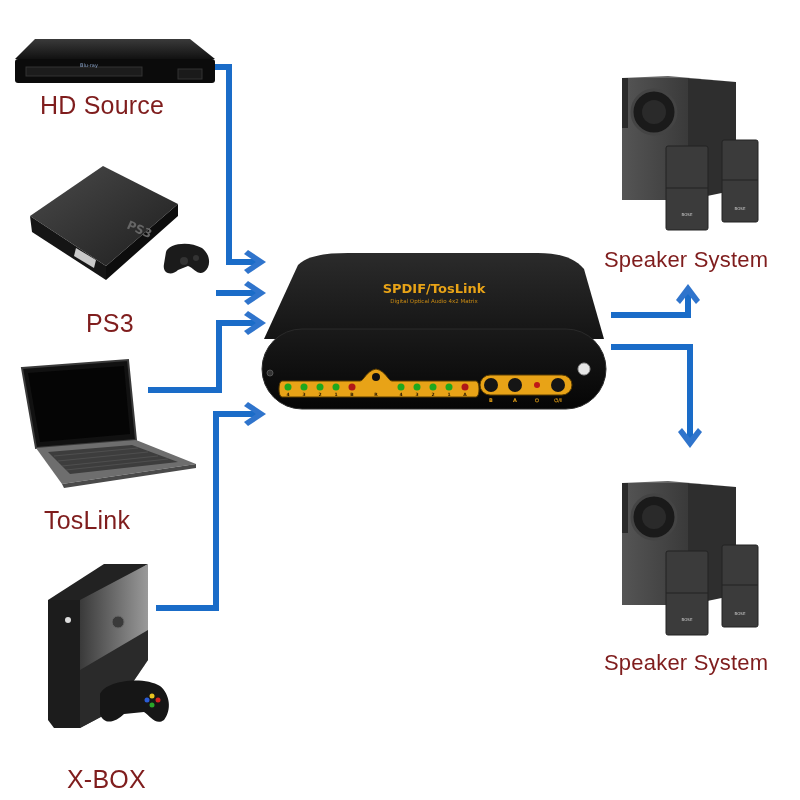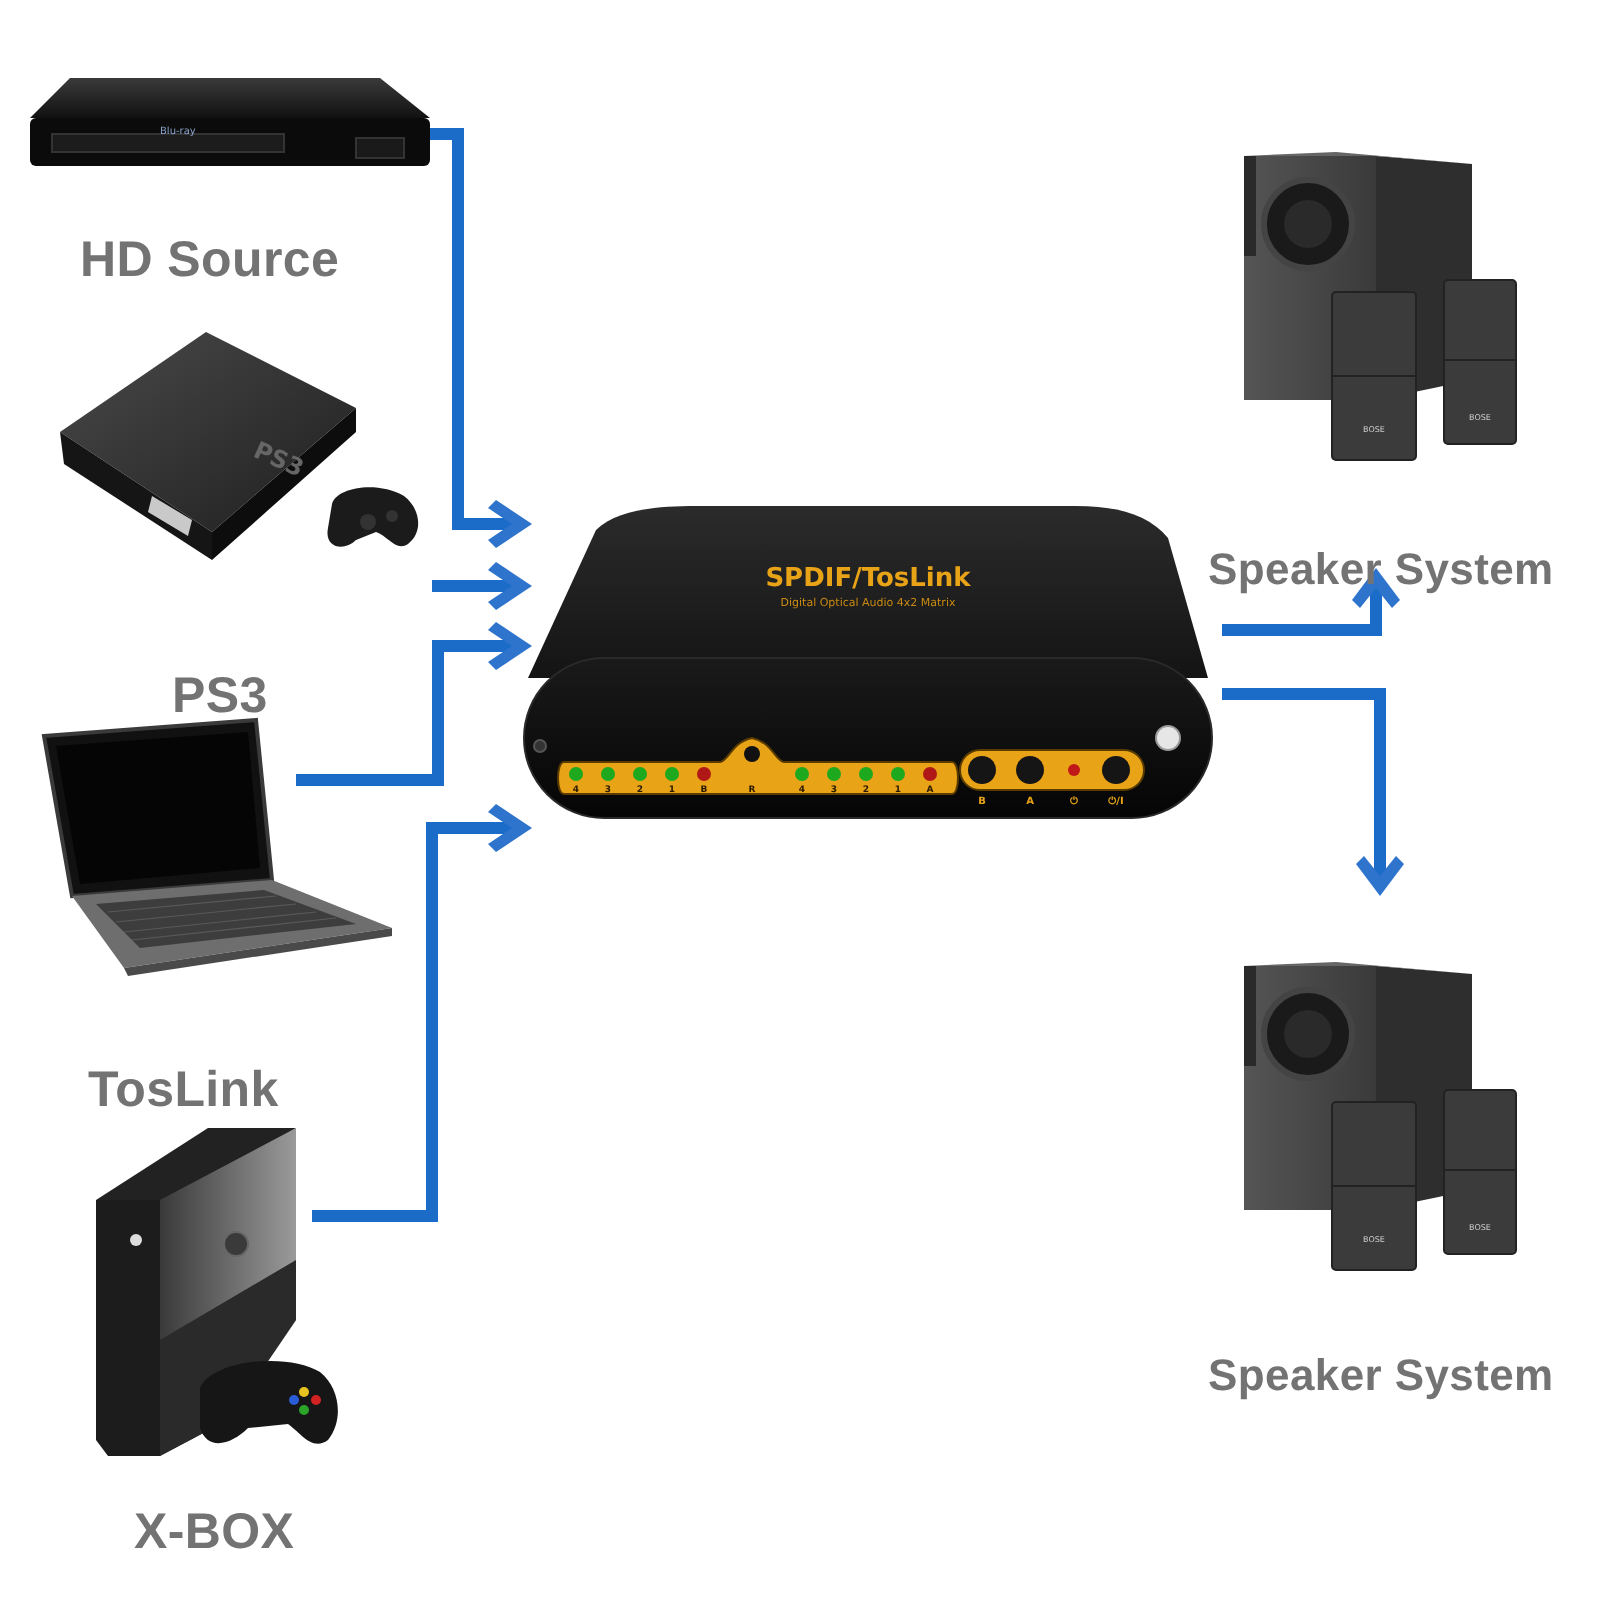--- a/index.html
+++ b/index.html
@@ -1,17 +1,17 @@
 <!DOCTYPE html>
 <html><head>
   <meta charset="utf-8">
   <style>
     html, body { margin: 0; padding: 0; background: #ffffff; }
     body { width: 800px; height: 800px; position: relative; overflow: hidden; font-family: "Liberation Sans", sans-serif; }
-    .label { position: absolute; font-weight: bold; font-size: 25px; color: #737373; white-space: nowrap; letter-spacing: 0.2px; margin-top: 25px; }
+    .label { position: absolute; font-weight: normal; font-size: 25px; color: #7f1d1d; white-space: nowrap; letter-spacing: 0.2px; }
     .lines { position: absolute; left: 0; top: 0; }
     .device { position: absolute; }
     .ledtxt { font-family: "DejaVu Sans", sans-serif; font-weight: bold; }
   </style>
 </head>
 <body>
 
 <svg class="lines" width="800" height="800">
   <g stroke="#1a6cc8" stroke-width="6" fill="none" stroke-linejoin="miter">
 
@@ -106,21 +106,21 @@
   <circle cx="24" cy="60" r="3" fill="#ddd"></circle>
 
   <g>
     <path d="M56,134 C62,120 100,116 116,126 C126,134 128,150 120,160 C112,166 106,156 100,152 L80,154 C72,162 60,166 56,154 Z" fill="#161616"></path>
     <circle cx="108" cy="136" r="2.5" fill="#e8c320"></circle>
     <circle cx="114" cy="140" r="2.5" fill="#d32222"></circle>
     <circle cx="103" cy="140" r="2.5" fill="#2a5cd6"></circle>
     <circle cx="108" cy="145" r="2.5" fill="#2aa52a"></circle>
   </g>
 </svg>
-<div class="label" style="left:67px;top:727px;text-align:right;">X-BOX</div>
+<div class="label" style="left:67px;top:765px;text-align:right;">X-BOX</div>
 
 <svg class="device" style="left:258px;top:249px;" width="352" height="166">
   <defs>
     <linearGradient id="swTop" x1="0" y1="0" x2="0" y2="1">
       <stop offset="0" stop-color="#2b2b2b"></stop>
         <stop offset="1" stop-color="#141414"></stop>
     </linearGradient>
     <linearGradient id="swFront" x1="0" y1="0" x2="0" y2="1">
       <stop offset="0" stop-color="#1a1a1a"></stop>
         <stop offset="1" stop-color="#050505"></stop>

